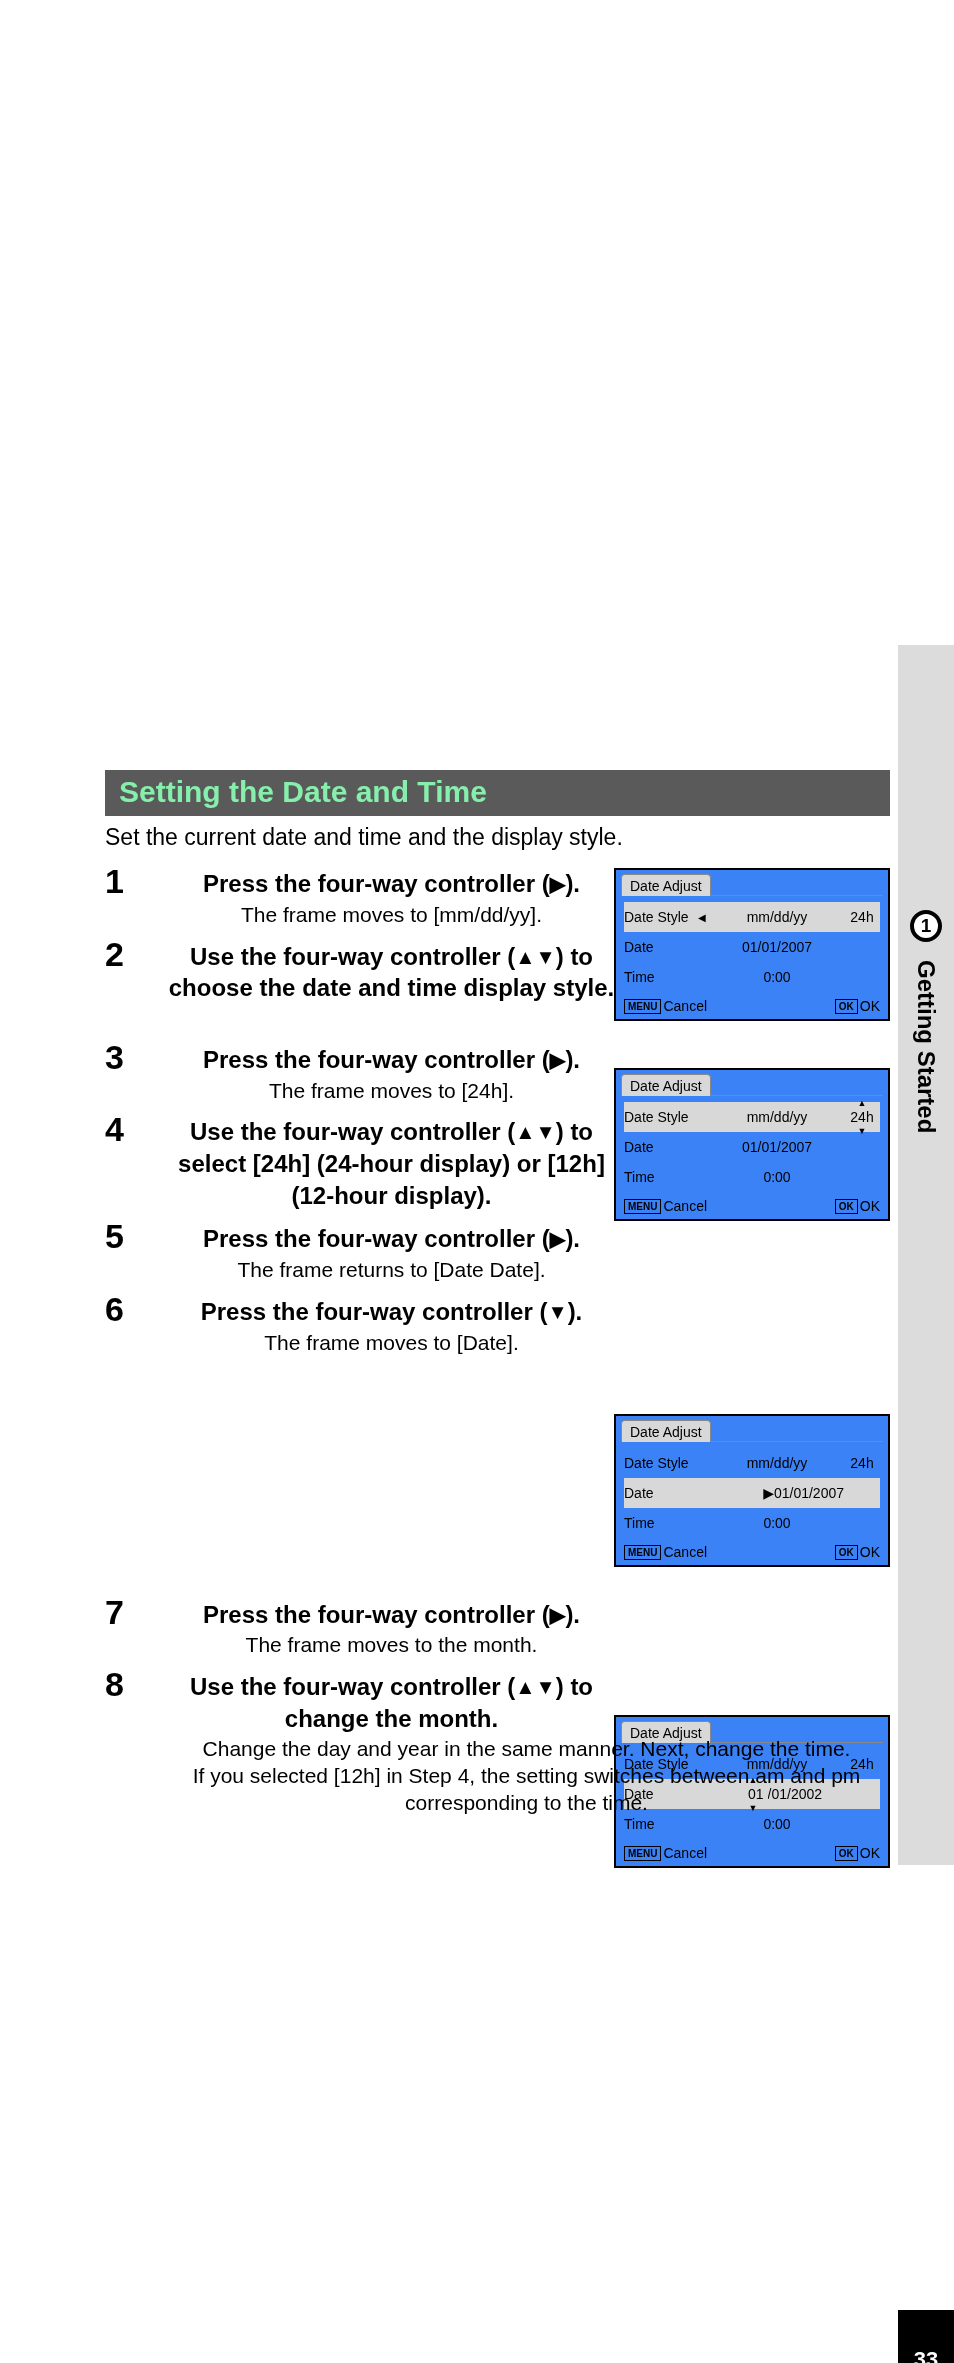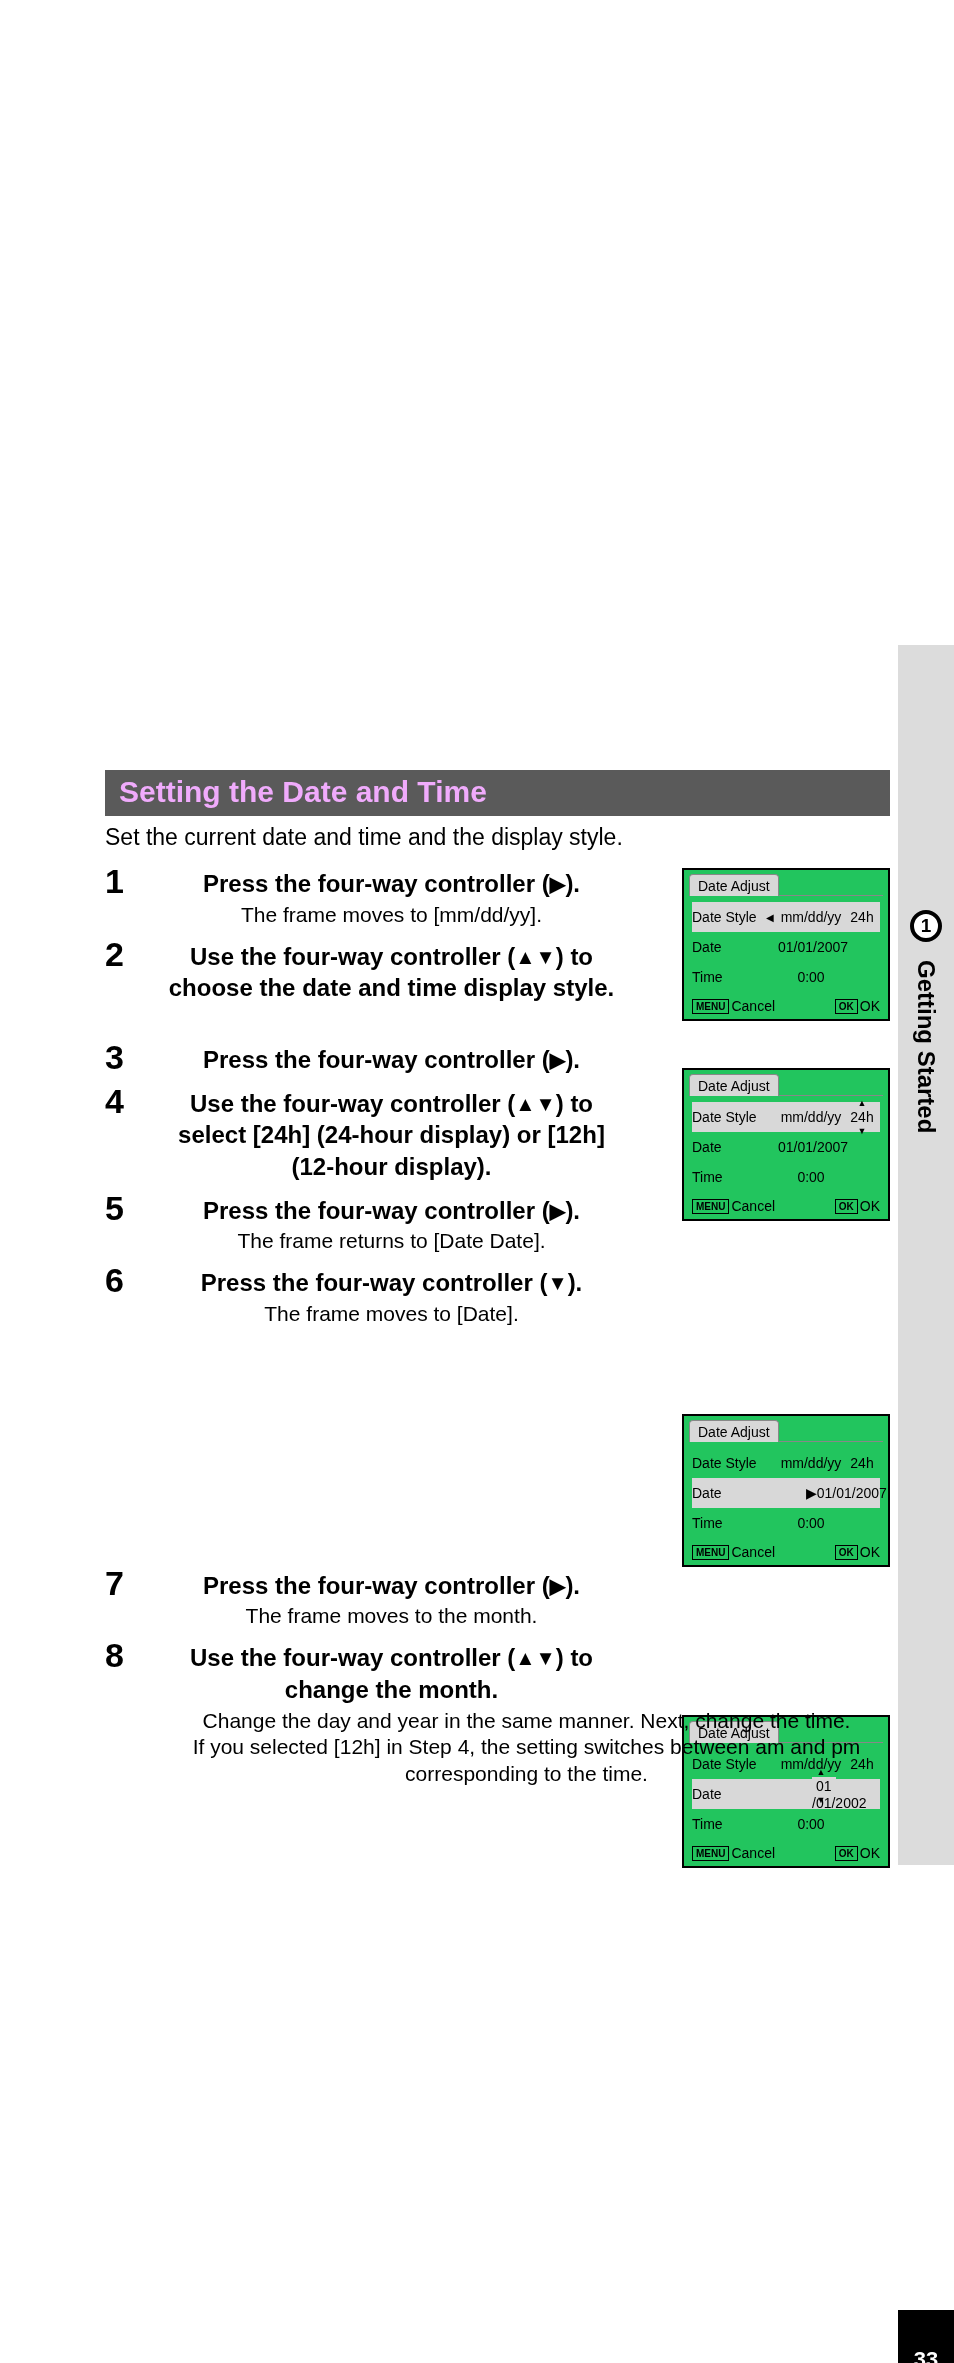--- a/index.html
+++ b/index.html
@@ -62,21 +62,21 @@
     font-size: 24px;
   }
   .content {
     position: absolute;
     top: 770px;
     left: 105px;
     width: 785px;
   }
   .heading-bar {
     background: #5a5a5a;
-    color: #f0abfc;
+    color: #86efac;
     font-size: 30px;
     font-weight: bold;
     padding: 5px 14px 7px;
     margin-bottom: 8px;
   }
   .intro {
     font-size: 23px;
     margin-bottom: 18px;
   }
   .step-block {
@@ -108,23 +108,23 @@
   }
   .tri {
     display: inline-block;
     font-size: 0.85em;
     vertical-align: 1px;
   }
 
   
   .lcd {
     position: absolute;
-    width: 208px;
+    width: 276px;
     border: 2px solid #000;
-    background: #22c55e;
+    background: #3b82f6;
     font-family: Arial, sans-serif;
   }
   .lcd-tab {
     position: relative;
     height: 22px;
     margin: 4px 5px 0 5px;
     border-bottom: 1px solid #888;
   }
   .lcd-tab-label {
     position: absolute;
@@ -347,20 +347,21 @@
         <div class="step-num">2</div>
         <div class="step-body">
           <div class="step-title"><span>Use the four-way controller (</span><span class="tri">▲</span><span class="tri">▼</span><span>) to choose the date and time display style.</span></div>
         </div>
       </div>
 
       <div class="step-block" style="margin-top:40px;">
         <div class="step-num">3</div>
         <div class="step-body">
           <div class="step-title"><span>Press the four-way controller (</span><span class="tri">▶</span><span>).</span></div>
+          <div class="step-sub">The frame moves to [24h].</div>
         </div>
       </div>
 
       <div class="step-block" style="margin-top:12px;">
         <div class="step-num">4</div>
         <div class="step-body">
           <div class="step-title"><span>Use the four-way controller (</span><span class="tri">▲</span><span class="tri">▼</span><span>) to select [24h] (24-hour display) or [12h] (12-hour display).</span></div>
         </div>
       </div>
 

